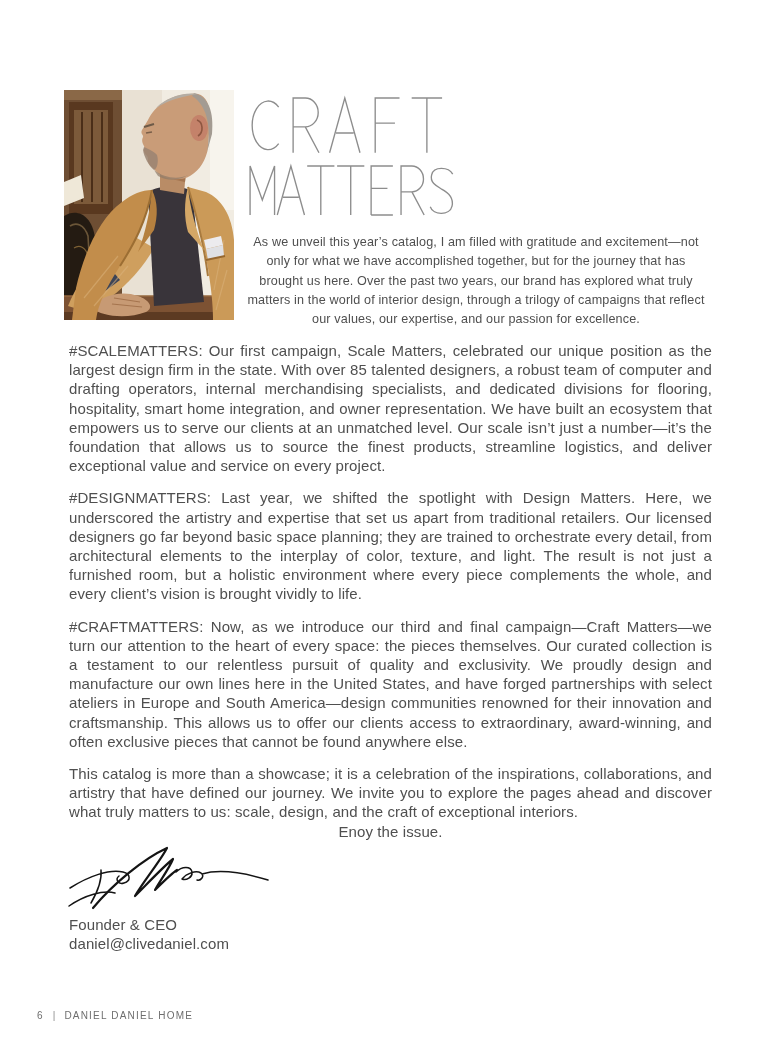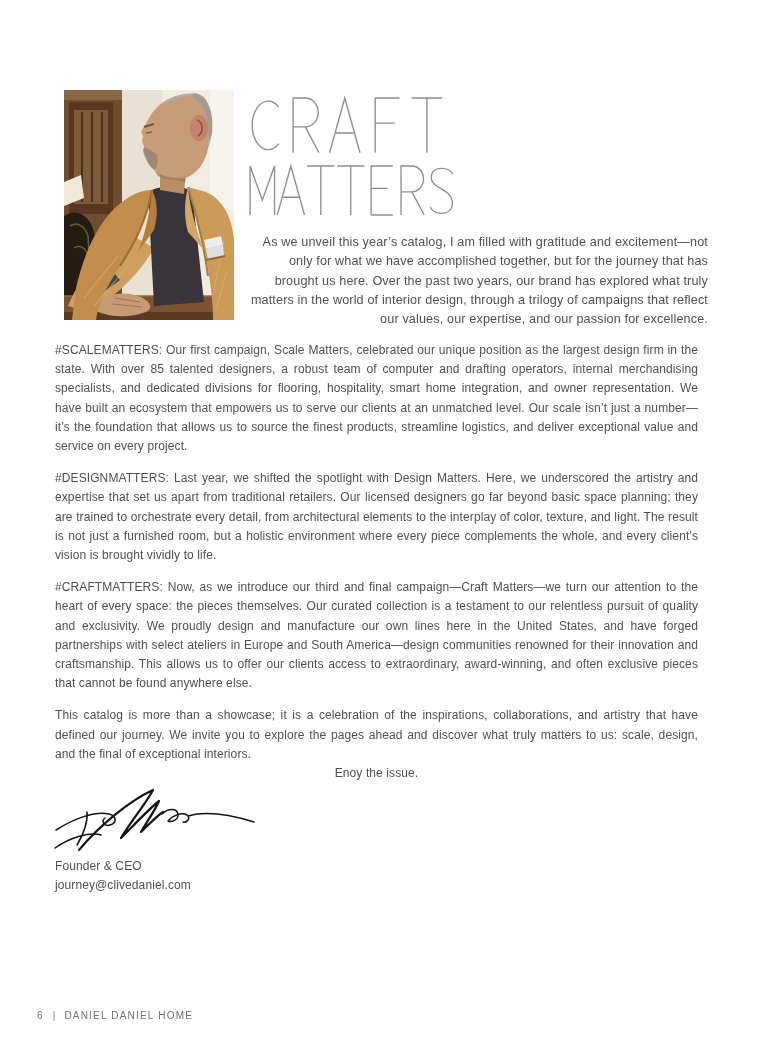--- a/index.html
+++ b/index.html
@@ -7,24 +7,24 @@
     position:relative;width:768px;height:1044px;background:#ffffff;
     font-family:"Liberation Sans",sans-serif;color:#4f4f4f;overflow:hidden;
   }
   
   .photo{position:absolute;left:64px;top:90px;width:170px;height:230px;overflow:hidden;}
   .photo svg{display:block;width:170px;height:230px;}
   
   .head-col{position:absolute;left:244px;top:96px;width:464px;}
   .heading svg{display:block;overflow:visible;}
   .heading .line2{margin-top:9px;}
-  .intro{margin:17px 0 0 0;font-size:12.6px;line-height:19.3px;letter-spacing:.15px;text-align:right;}
+  .intro{margin:17px 0 0 0;font-size:12.6px;line-height:19.3px;letter-spacing:.15px;text-align:center;}
   
-  .letter-body{position:absolute;left:55px;top:341px;width:643px;
-    font-size:12px;line-height:19.2px;letter-spacing:.1px;text-align:justify;}
+  .letter-body{position:absolute;left:69px;top:341px;width:643px;
+    font-size:15px;line-height:19.2px;letter-spacing:.1px;text-align:justify;}
   .letter-body p{margin:0 0 13px 0;}
   .letter-body p.tight{margin-bottom:0;}
   .letter-body p.left{text-align:center;}
   .name{margin-top:17px !important;}
   .sig-svg{display:block;margin:5px 0 3px -4px;overflow:visible;}
   .cred{margin:0 !important;line-height:19px;text-align:left;}
   
   .footer{position:absolute;left:37px;top:1010px;display:flex;align-items:center;gap:9px;
     font-size:10px;color:#6e6e6e;letter-spacing:1.2px;}
   .footer .pipe{color:#8e8e8e;letter-spacing:0;}
@@ -116,34 +116,34 @@
           <path d="M20,6 C17,0.5 6,0 4.5,6.5 C3,12 8,14.8 11.5,16.8 C15.5,18.8 21,22.5 19.5,29.5 C18,36.5 5.5,36.5 3.5,30" transform="translate(181.52,2) scale(1.36)" fill="none" stroke="#8d8d8d" stroke-width="1.35" vector-effect="non-scaling-stroke" stroke-linecap="butt"></path>
         </svg>
     </div>
     <p class="intro">As we unveil this year’s catalog, I am filled with gratitude and excitement—not only for what we have accomplished together, but for the journey that has brought us here. Over the past two years, our brand has explored what truly matters in the world of interior design, through a trilogy of campaigns that reflect our values, our expertise, and our passion for excellence.</p>
   </div>
 
   <div class="letter-body">
     <p>#SCALEMATTERS: Our first campaign, Scale Matters, celebrated our unique position as the largest design firm in the state. With over 85 talented designers, a robust team of computer and drafting operators, internal merchandising specialists, and dedicated divisions for flooring, hospitality, smart home integration, and owner representation. We have built an ecosystem that empowers us to serve our clients at an unmatched level. Our scale isn’t just a number—it’s the foundation that allows us to source the finest products, streamline logistics, and deliver exceptional value and service on every project.</p>
     <p>#DESIGNMATTERS: Last year, we shifted the spotlight with Design Matters. Here, we underscored the artistry and expertise that set us apart from traditional retailers. Our licensed designers go far beyond basic space planning; they are trained to orchestrate every detail, from architectural elements to the interplay of color, texture, and light. The result is not just a furnished room, but a holistic environment where every piece complements the whole, and every client’s vision is brought vividly to life.</p>
     <p>#CRAFTMATTERS: Now, as we introduce our third and final campaign—Craft Matters—we turn our attention to the heart of every space: the pieces themselves. Our curated collection is a testament to our relentless pursuit of quality and exclusivity. We proudly design and manufacture our own lines here in the United States, and have forged partnerships with select ateliers in Europe and South America—design communities renowned for their innovation and craftsmanship. This allows us to offer our clients access to extraordinary, award-winning, and often exclusive pieces that cannot be found anywhere else.</p>
-    <p class="tight">This catalog is more than a showcase; it is a celebration of the inspirations, collaborations, and artistry that have defined our journey. We invite you to explore the pages ahead and discover what truly matters to us: scale, design, and the final of exceptional interiors.</p>
+    <p class="tight">This catalog is more than a showcase; it is a celebration of the inspirations, collaborations, and artistry that have defined our journey. We invite you to explore the pages ahead and discover what truly matters to us: scale, design, and the craft of exceptional interiors.</p>
     <p class="tight left">Enoy the issue.</p>
 
 
     <svg class="sig-svg" width="210" height="66" viewBox="0 0 210 66" aria-hidden="true">
       <g fill="none" stroke="#141414" stroke-linecap="round" stroke-linejoin="round">
         <path stroke-width="1.5" d="M5,42 C24,30 44,23 58,26 C66,28 66,35 59,37 C53,39 50,33 54,30 M36,24 C37,34 33,45 26,57 M4,60 C20,49 38,44 50,47"></path>
         <path stroke-width="2.2" d="M28,62 C48,38 78,13 102,2 C96,14 78,36 70,50 C82,38 100,19 108,13 C104,23 94,36 90,44 C98,36 107,27 112,24"></path>
         <path stroke-width="1.5" d="M111,26 C117,20 126,20 127,26 C128,31 121,35 117,33 C122,27 131,24 136,27 C140,30 136,35 132,34 M137,28 C154,23 180,27 203,34"></path>
       </g>
     </svg>
 
     <p class="cred">Founder &amp; CEO</p>
-    <p class="cred">journey@clivedaniel.com</p>
+    <p class="cred">daniel@clivedaniel.com</p>
   </div>
 
   <div class="footer">
     <span>6</span>
     <span class="pipe">|</span>
     <span>DANIEL DANIEL HOME</span>
   </div>
 
 </div>
 

